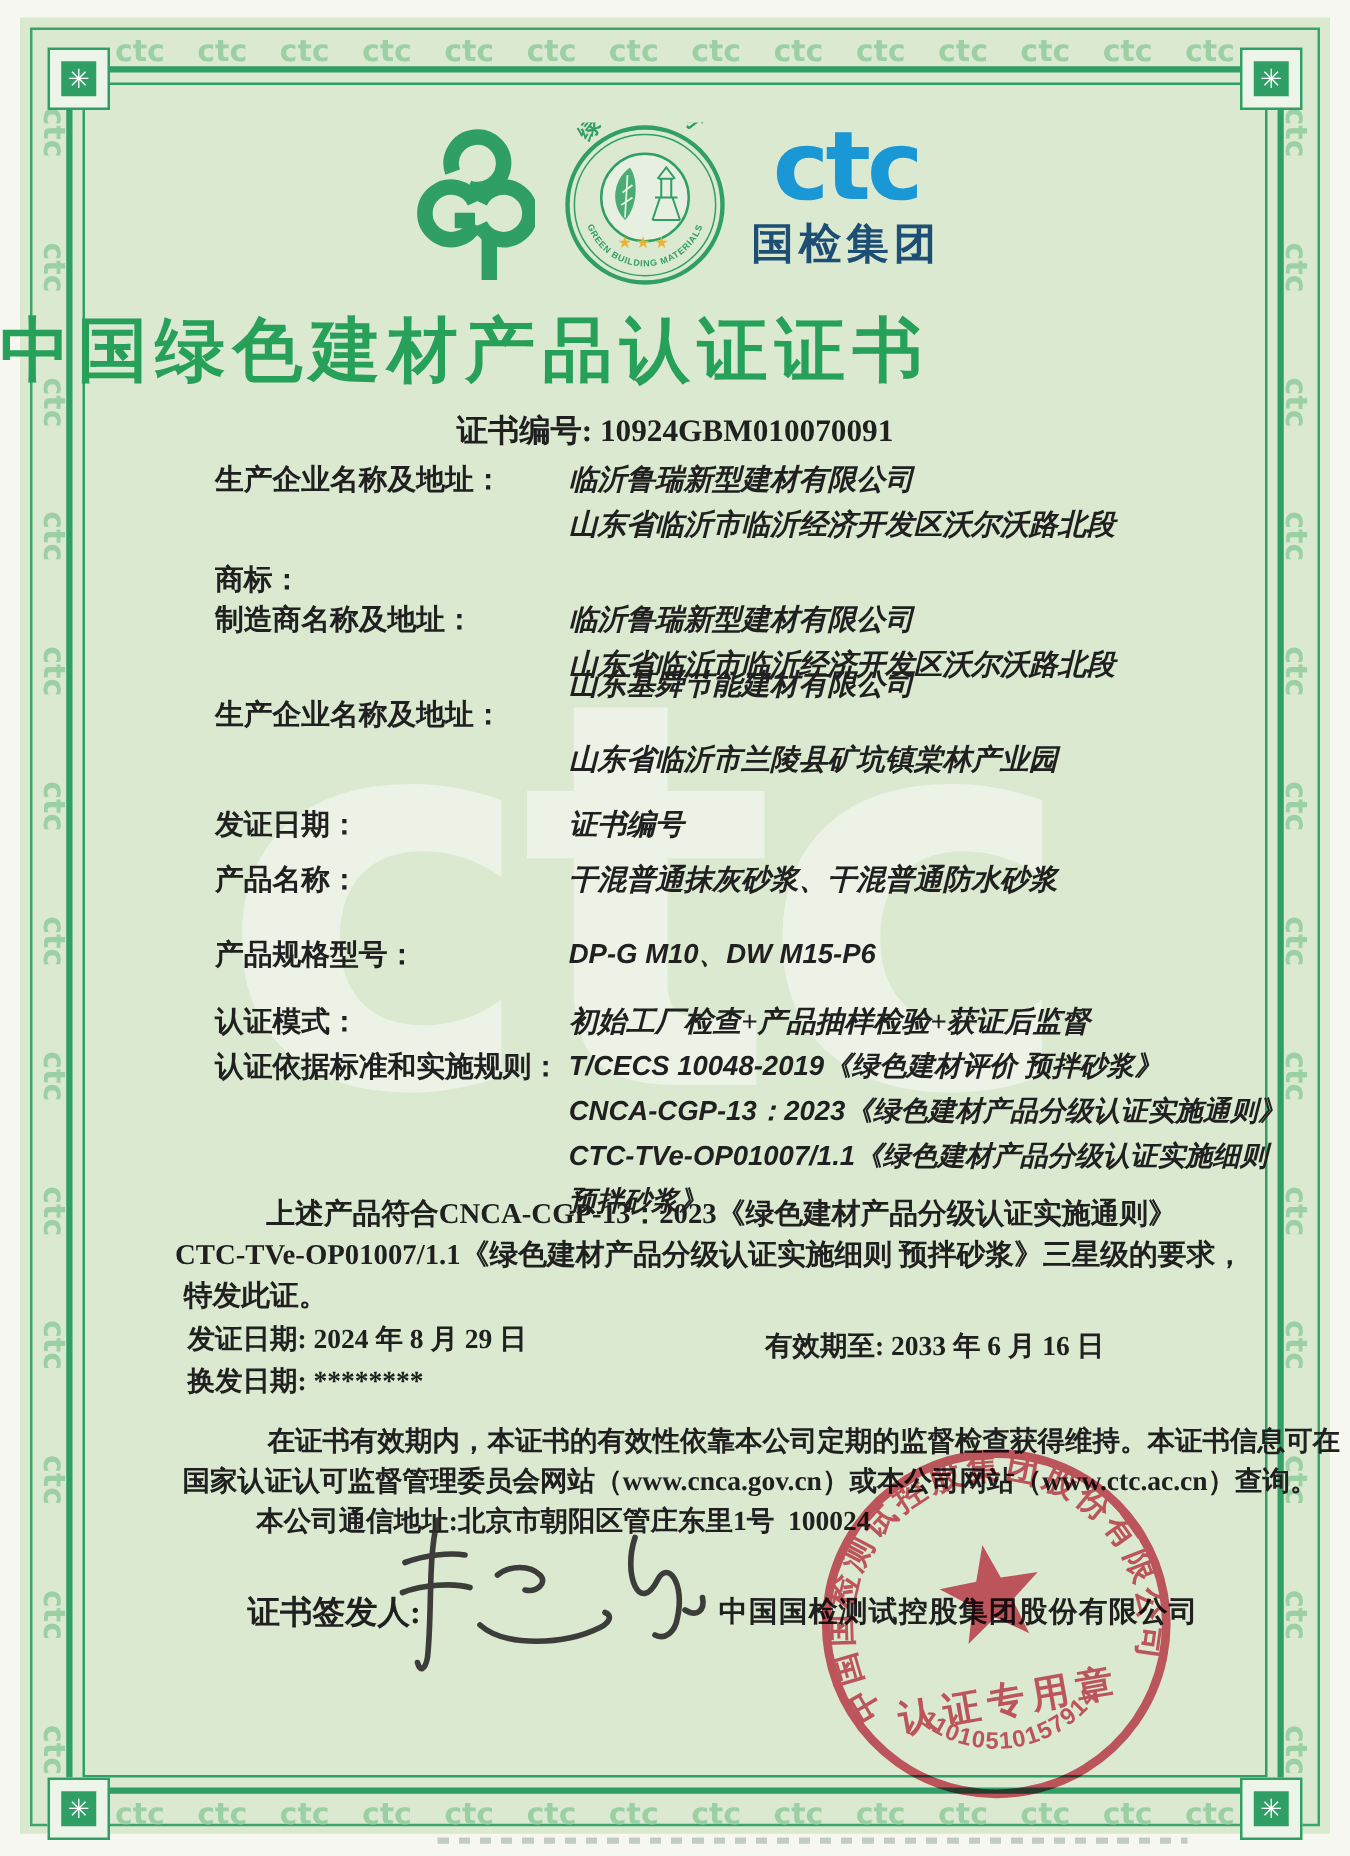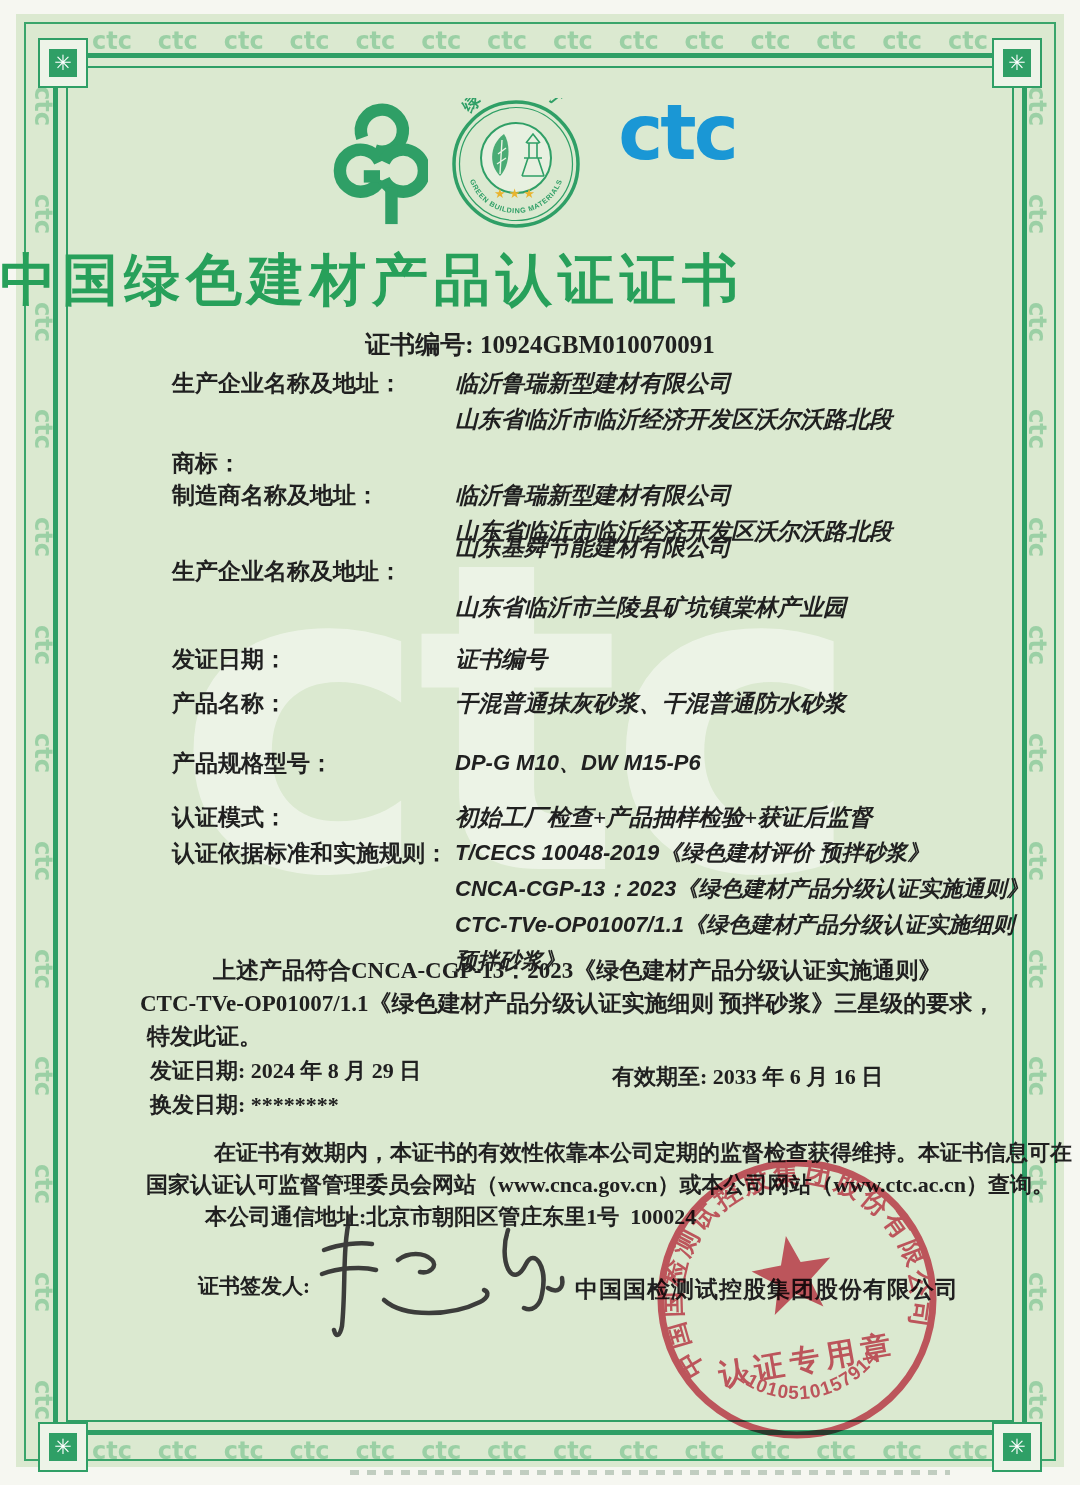--- a/index.html
+++ b/index.html
@@ -38,21 +38,21 @@
       font-family:"Liberation Sans",sans-serif;}
   .title{left:0;right:0;top:243px;font-size:56px;font-weight:700;
       color:#27a05a;letter-spacing:6px;}
   .certno{left:0;right:0;top:328px;text-align:center;font-size:25px;font-weight:700;}
   .row-label{left:172px;font-size:23px;font-weight:600;white-space:pre;}
   .row-value{left:455px;font-size:23px;font-weight:600;white-space:pre;font-style:italic;}
   .sans{font-family:"Liberation Sans",sans-serif;font-weight:700;font-size:22px;}
   .stmt{font-size:23px;font-weight:600;white-space:pre;}
   .date{font-size:22px;font-weight:600;white-space:pre;}
   .foot{font-size:22px;font-weight:600;white-space:pre;text-align:center;}
-  .signer-label{left:198px;top:1272px;font-size:21px;font-weight:600;}
+  .signer-label{left:198px;top:1272px;font-size:26px;font-weight:600;}
   .company{left:575px;top:1274px;font-size:23px;font-weight:700;letter-spacing:1px;z-index:2;}
   .seal{left:643px;top:1145px;z-index:5;mix-blend-mode:multiply;opacity:.92;}
   .sig{left:312px;top:1208px;z-index:4;}
   .faintline{left:350px;top:1470px;width:600px;height:5px;z-index:2;opacity:.45;
       background:repeating-linear-gradient(90deg,#7f9a84 0 9px,transparent 9px 17px);}
 </style>
 </head>
 <body>
 
 <div class="paper"></div>
@@ -163,20 +163,21 @@
     <path d="M76,45 L83,36 L90,45 M77,45 H89 M79,45 V60 M87,45 V60 M74,60 H92 M78,60 L72,78 M88,60 L94,78 M72,78 H94"></path>
   </g>
   <text x="66" y="100" text-anchor="middle" font-size="13" letter-spacing="3" fill="#e9b42e">★★★</text>
   <text font-size="7.2" font-weight="700" fill="#2f9f66" letter-spacing="0.6" font-family="Liberation Sans,sans-serif">
     <textPath href="#bbot" startOffset="50%" text-anchor="middle">GREEN BUILDING MATERIALS</textPath>
   </text>
 </svg>
 
 <div class="abs logo-ctc">
   <div class="ctc-word">ctc</div>
+  <div class="ctc-name">国检集团</div>
 </div>
 
 <div class="abs title">中国绿色建材产品认证证书</div>
 <div class="abs certno">
   <span>证书编号:</span>
   <span>10924GBM010070091</span>
 </div>
 
 <div class="abs row-label" style="top:368px">生产企业名称及地址：</div>
 <div class="abs row-value" style="top:368px">临沂鲁瑞新型建材有限公司</div>

